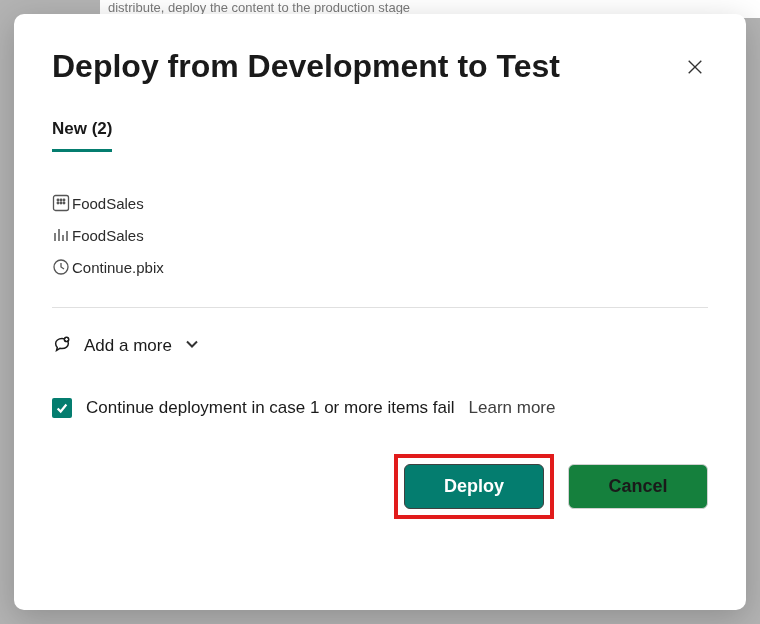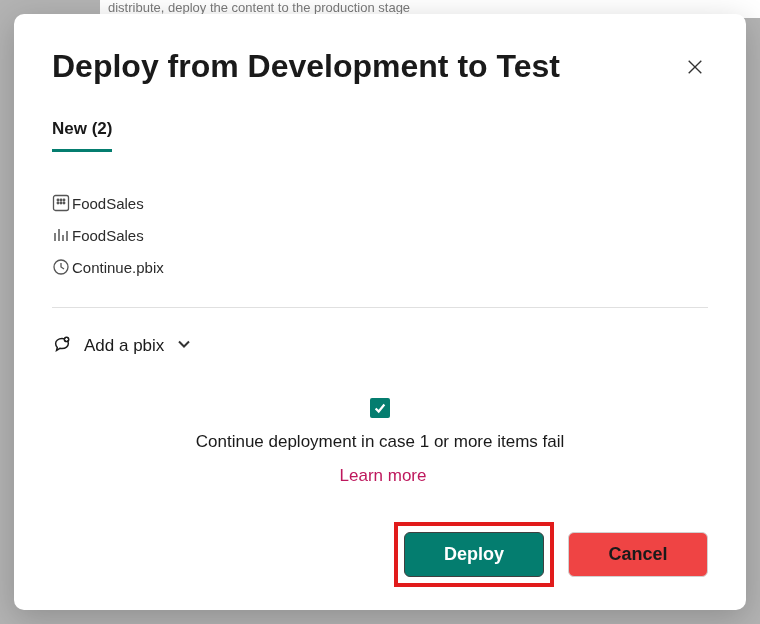--- a/index.html
+++ b/index.html
@@ -103,41 +103,39 @@
     .add-note-text {
       font-size: 17px;
       color: #1a1a1a;
     }
     .add-note-row .chevron svg { width: 16px; height: 16px; stroke: #333; stroke-width: 2; }
     .checkbox-row {
       display: flex;
       align-items: center;
       gap: 14px;
       margin-top: 40px;
-      flex-direction: column;
     }
     .checkbox {
       width: 20px; height: 20px;
       background: #047d6f;
       border-radius: 2px;
       display: inline-flex;
       align-items: center;
       justify-content: center;
       cursor: pointer;
     }
     .checkbox svg { width: 14px; height: 14px; stroke: #fff; stroke-width: 2.5; fill: none; }
     .checkbox-label {
       font-size: 17px;
       color: #1a1a1a;
     }
     .learn-more {
       font-size: 17px;
-      color: #be185d;
-      cursor: pointer;
-      margin-left: 6px;
+      color: #404040;
+      cursor: pointer;
     }
     .button-row {
       display: flex;
       gap: 14px;
       margin-top: 36px;
       margin-left: auto;
       align-items: center;
     }
     .highlight-box {
       border: 4px solid #e11b1b;
@@ -153,21 +151,21 @@
       border: 1px solid transparent;
       min-width: 140px;
       text-align: center;
     }
     .btn-primary {
       background: #047d6f;
       color: #fff;
       border: 1px solid #404040;
     }
     .btn-secondary {
-      background: #ef4444;
+      background: #15803d;
       color: #1a1a1a;
       border: 1px solid #d1d1d1;
     }
   </style>
 </head>
 <body>
 
 <div class="bg-strip">distribute, deploy the content to the production stage</div>
 
 <div class="modal">
@@ -227,21 +225,21 @@
   <hr class="divider">
 
   <div class="add-note-row">
     <span class="note-icon">
       <svg viewBox="0 0 22 22" fill="none" stroke="#1a1a1a" stroke-width="1.6">
         <path d="M4 10.5c0-3 3-5.5 7-5.5s7 2.5 7 5.5-3 5.5-7 5.5c-.8 0-1.6-.1-2.3-.3L5 18l.8-3.2C4.7 13.7 4 12.2 4 10.5z"></path>
         <circle cx="16" cy="6" r="3.2" fill="#1a1a1a" stroke="none"></circle>
         <path d="M16 4.5v3M14.5 6h3" stroke="#fff" stroke-width="1.4"></path>
       </svg>
     </span>
-    <span class="add-note-text">Add a pbix</span>
+    <span class="add-note-text">Add a more</span>
     <span class="chevron">
       <svg viewBox="0 0 16 16" fill="none">
           <path d="M3 5.5 L8 10.5 L13 5.5"></path>
         </svg>
     </span>
   </div>
 
   <div class="checkbox-row">
     <span class="checkbox">
       <svg viewBox="0 0 16 16">

